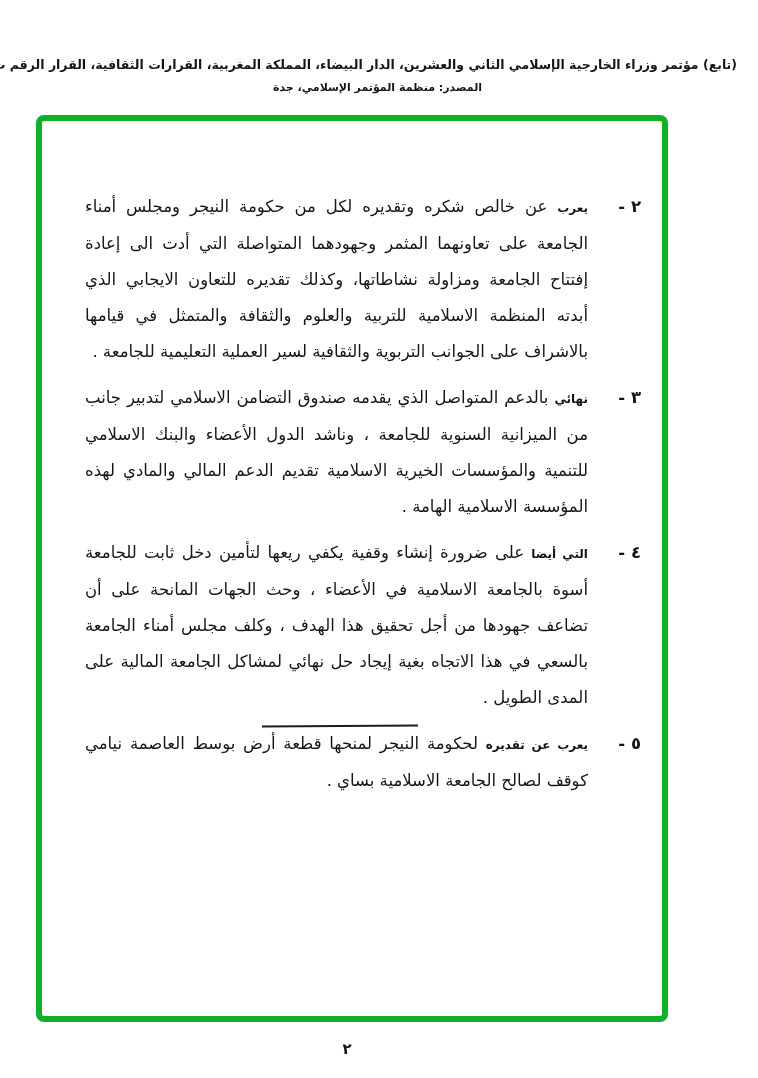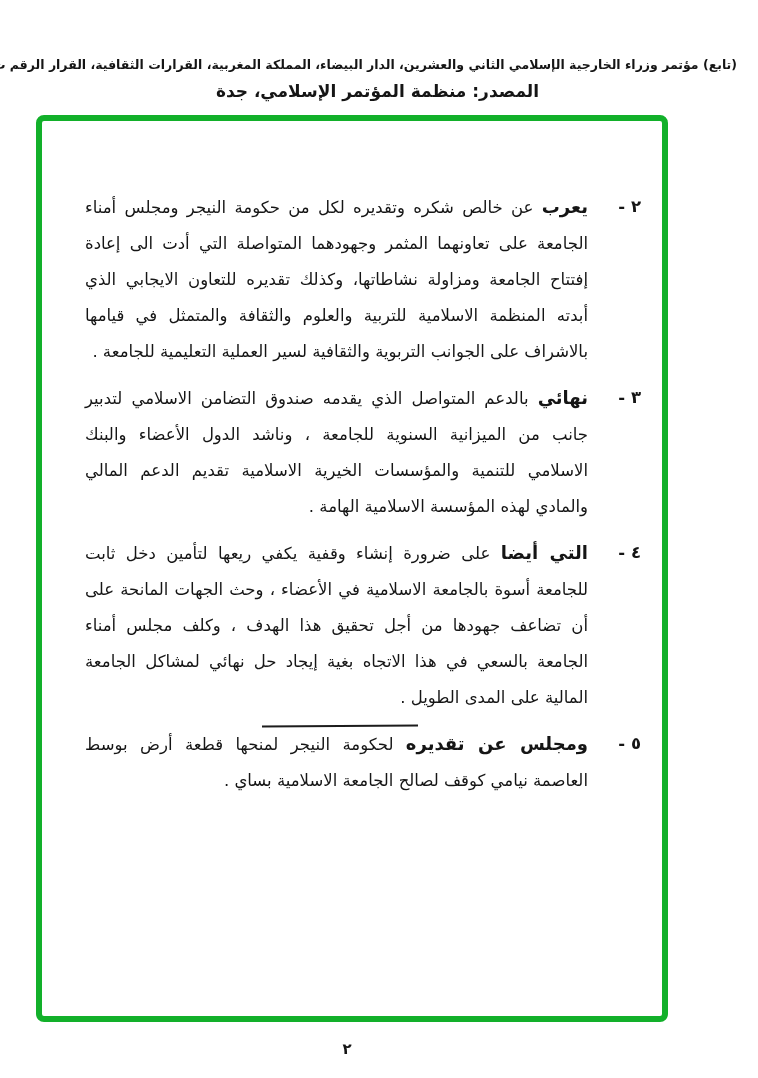--- a/index.html
+++ b/index.html
@@ -24,21 +24,21 @@
     text-align: right;
     letter-spacing: -0.1px;
   }
   .res-number {
     direction: ltr;
     unicode-bidi: bidi-override;
     display: inline-block;
   }
   .header-line2 {
     margin-top: 9px;
-    font-size: 17px;
+    font-size: 11px;
     font-weight: bold;
     text-align: center;
   }
   
   .document-frame {
     position: absolute;
     left: 36px; top: 115px;
     width: 632px; height: 907px;
     border: 6px solid #12b02a;
     border-radius: 8px;
@@ -60,21 +60,21 @@
     flex: 0 0 40px;
     text-align: right;
     white-space: nowrap;
     font-weight: bold;
   }
   .item-text {
     flex: 1;
     text-align: justify;
     text-justify: inter-word;
   }
-  .item-lead { font-weight: bold; font-size: 18px; }
+  .item-lead { font-weight: bold; font-size: 12px; }
   
   .divider-line {
     position: absolute;
     top: 604px; left: 220px;
     width: 156px; height: 2px;
     background: #1c1c1c;
     transform: rotate(-0.35deg);
   }
   
   .page-number-footer {
@@ -107,21 +107,21 @@
       <p class="item-text"><span class="item-lead">نهائي</span><span> بالدعم المتواصل الذي يقدمه صندوق التضامن الاسلامي لتدبير جانب من الميزانية السنوية للجامعة ، وناشد الدول الأعضاء والبنك الاسلامي للتنمية والمؤسسات الخيرية الاسلامية تقديم الدعم المالي والمادي لهذه المؤسسة الاسلامية الهامة .</span></p>
     </div>
 
     <div class="resolution-item">
       <span class="item-marker"><span>٤</span> <span>-</span></span>
       <p class="item-text"><span class="item-lead">التي أيضا</span><span> على ضرورة إنشاء وقفية يكفي ريعها لتأمين دخل ثابت للجامعة أسوة بالجامعة الاسلامية في الأعضاء ، وحث الجهات المانحة على أن تضاعف جهودها من أجل تحقيق هذا الهدف ، وكلف مجلس أمناء الجامعة بالسعي في هذا الاتجاه بغية إيجاد حل نهائي لمشاكل الجامعة المالية على المدى الطويل .</span></p>
     </div>
 
     <div class="resolution-item">
       <span class="item-marker"><span>٥</span> <span>-</span></span>
-      <p class="item-text"><span class="item-lead">ومجلس عن تقديره</span><span> لحكومة النيجر لمنحها قطعة أرض بوسط العاصمة نيامي كوقف لصالح الجامعة الاسلامية بساي .</span></p>
+      <p class="item-text"><span class="item-lead">يعرب عن تقديره</span><span> لحكومة النيجر لمنحها قطعة أرض بوسط العاصمة نيامي كوقف لصالح الجامعة الاسلامية بساي .</span></p>
     </div>
 
   </div>
 
   <div class="divider-line"></div>
 </div>
 
 <footer class="page-number-footer">٢</footer>
 
 </body></html>

